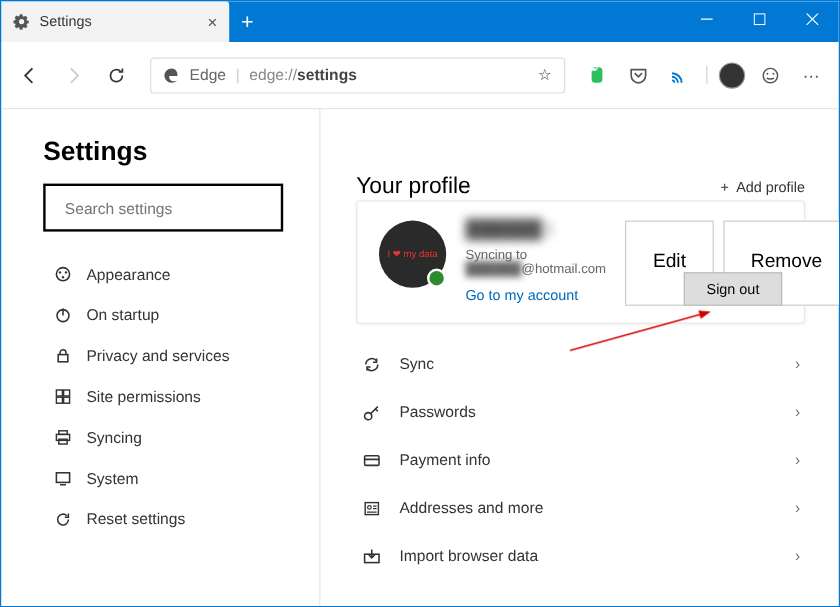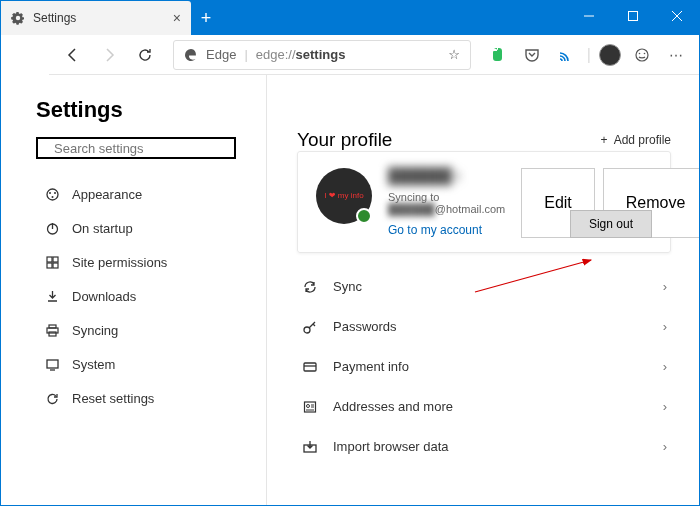--- a/index.html
+++ b/index.html
@@ -7,38 +7,38 @@
 
 .titlebar { height: 34px; background: #0078d4; display: flex; align-items: flex-start; position: relative; }
 .tab { background: #f3f3f3; height: 34px; width: 190px; margin-top: 0; display: flex; align-items: center; padding: 0 10px; border-top-right-radius: 3px; gap: 8px; }
 .tab .gear { width: 14px; height: 14px; }
 .tab .title { font-size: 12px; color: #333; flex: 1; }
 .tab .close { font-size: 14px; color: #555; }
 .newtab { width: 30px; height: 30px; display: flex; align-items: center; justify-content: center; color: #fff; font-size: 18px; margin-top: 2px; }
 .winctrl { position: absolute; right: 0; top: 0; display: flex; }
 .winctrl div { width: 44px; height: 30px; display: flex; align-items: center; justify-content: center; color: #fff; font-size: 12px; }
 
-.toolbar { height: 40px; display: flex; align-items: center; padding: 0 10px; gap: 8px; border-bottom: 1px solid #e5e5e5; margin-left: 48px; }
+.toolbar { height: 56px; display: flex; align-items: center; padding: 0 10px; gap: 8px; border-bottom: 1px solid #e5e5e5; }
 .navbtn { width: 28px; height: 28px; display: flex; align-items: center; justify-content: center; color: #333; }
 .navbtn.dis { color: #bbb; }
 .addr { flex: 1; height: 30px; border: 1px solid #ddd; border-radius: 3px; display: flex; align-items: center; padding: 0 10px; gap: 8px; font-size: 13px; color: #444; margin: 0 6px; }
 .addr .label { color: #666; }
 .addr .pipe { color: #ccc; }
 .addr .url { color: #888; }
 .addr .url b { font-weight: 600; color: #444; }
 .addr .sp { flex: 1; }
 .tbicon { width: 26px; height: 26px; display: flex; align-items: center; justify-content: center; color: #555; font-size: 14px; }
 .ever { color: #2dbe60; }
 .cast { color: #0078d4; }
 .avatar { width: 22px; height: 22px; border-radius: 50%; background: #333; border: 1px solid #999; }
 
 .content { display: flex; height: calc(100% - 74px); }
 .sidebar { width: 265px; padding: 22px 30px 0 35px; }
 .sidebar h1 { font-size: 22px; font-weight: 700; margin-bottom: 14px; }
-.search { border: 2px solid #000; height: 22px; display: flex; align-items: center; padding: 0 8px; gap: 8px; margin-bottom: 18px; }
+.search { border: 2px solid #000; height: 40px; display: flex; align-items: center; padding: 0 8px; gap: 8px; margin-bottom: 18px; }
 .search input { border: none; outline: none; font-size: 13px; flex: 1; background: transparent; }
 .navlist { list-style: none; }
 .navlist li { display: flex; align-items: center; gap: 12px; height: 34px; padding: 0 10px; font-size: 13px; color: #333; cursor: pointer; margin-left: -2px; }
 .navlist li.active { background: #d8d8d8; }
 .navlist li .ic { width: 16px; height: 16px; display: flex; align-items: center; justify-content: center; color: #333; }
 
 .main { flex: 1; border-left: 1px solid #e5e5e5; padding: 54px 28px 0 30px; overflow: auto; }
 .header { display: flex; justify-content: space-between; align-items: center; }
 .header h2 { font-size: 19px; font-weight: 400; }
 .addpro { font-size: 12px; color: #333; display: flex; align-items: center; gap: 6px; }
@@ -182,35 +182,36 @@
             <svg width="15" height="15">
               <circle cx="7.5" cy="8" r="5" fill="none" stroke="#333" stroke-width="1.3"></circle>
               <line x1="7.5" y1="2" x2="7.5" y2="8" stroke="#333" stroke-width="1.3"></line>
             </svg>
           </span>
           <span>On startup</span>
         </li>
         <li>
           <span class="ic">
             <svg width="15" height="15">
+              <rect x="3.5" y="6.5" width="8" height="6" fill="none" stroke="#333" stroke-width="1.3"></rect>
+              <path d="M5 6.5V5a2.5 2.5 0 015 0v1.5" fill="none" stroke="#333" stroke-width="1.3"></path>
+            </svg>
+          </span>
+          <span>Privacy and services</span>
+        </li>
+        <li>
+          <span class="ic">
+            <svg width="15" height="15">
               <rect x="2" y="2" width="5" height="5" fill="none" stroke="#333" stroke-width="1.2"></rect>
               <rect x="8" y="2" width="5" height="5" fill="none" stroke="#333" stroke-width="1.2"></rect>
               <rect x="2" y="8" width="5" height="5" fill="none" stroke="#333" stroke-width="1.2"></rect>
               <rect x="8" y="8" width="5" height="5" fill="none" stroke="#333" stroke-width="1.2"></rect>
             </svg>
           </span>
           <span>Site permissions</span>
-        </li>
-        <li>
-          <span class="ic">
-            <svg width="15" height="15">
-              <path d="M7.5 2v7M4.5 6l3 3 3-3M3 12h9" fill="none" stroke="#333" stroke-width="1.3"></path>
-            </svg>
-          </span>
-          <span>Downloads</span>
         </li>
         <li>
           <span class="ic">
             <svg width="15" height="15">
               <rect x="4" y="2" width="7" height="3" fill="none" stroke="#333" stroke-width="1.2"></rect>
               <rect x="2" y="5" width="11" height="5" fill="none" stroke="#333" stroke-width="1.2"></rect>
               <rect x="4" y="9" width="7" height="4" fill="none" stroke="#333" stroke-width="1.2"></rect>
             </svg>
           </span>
           <span>Syncing</span>
@@ -239,21 +240,21 @@
     <div class="header">
       <h2>Your profile</h2>
       <div class="addpro">
         <span>+</span>
         <span>Add profile</span>
       </div>
     </div>
 
     <div class="card">
       <div class="pavatar">
-        <span>I ❤ my info</span>
+        <span>I ❤ my data</span>
         <div class="badge"></div>
       </div>
       <div class="pinfo">
         <div class="pname">██████ t</div>
         <div class="psync">Syncing to</div>
         <div class="pemail"><span class="blur">██████</span><span>@hotmail.com</span></div>
         <a class="plink">Go to my account</a>
       </div>
       <div class="pbtns">
         <button class="btn">Edit</button>

